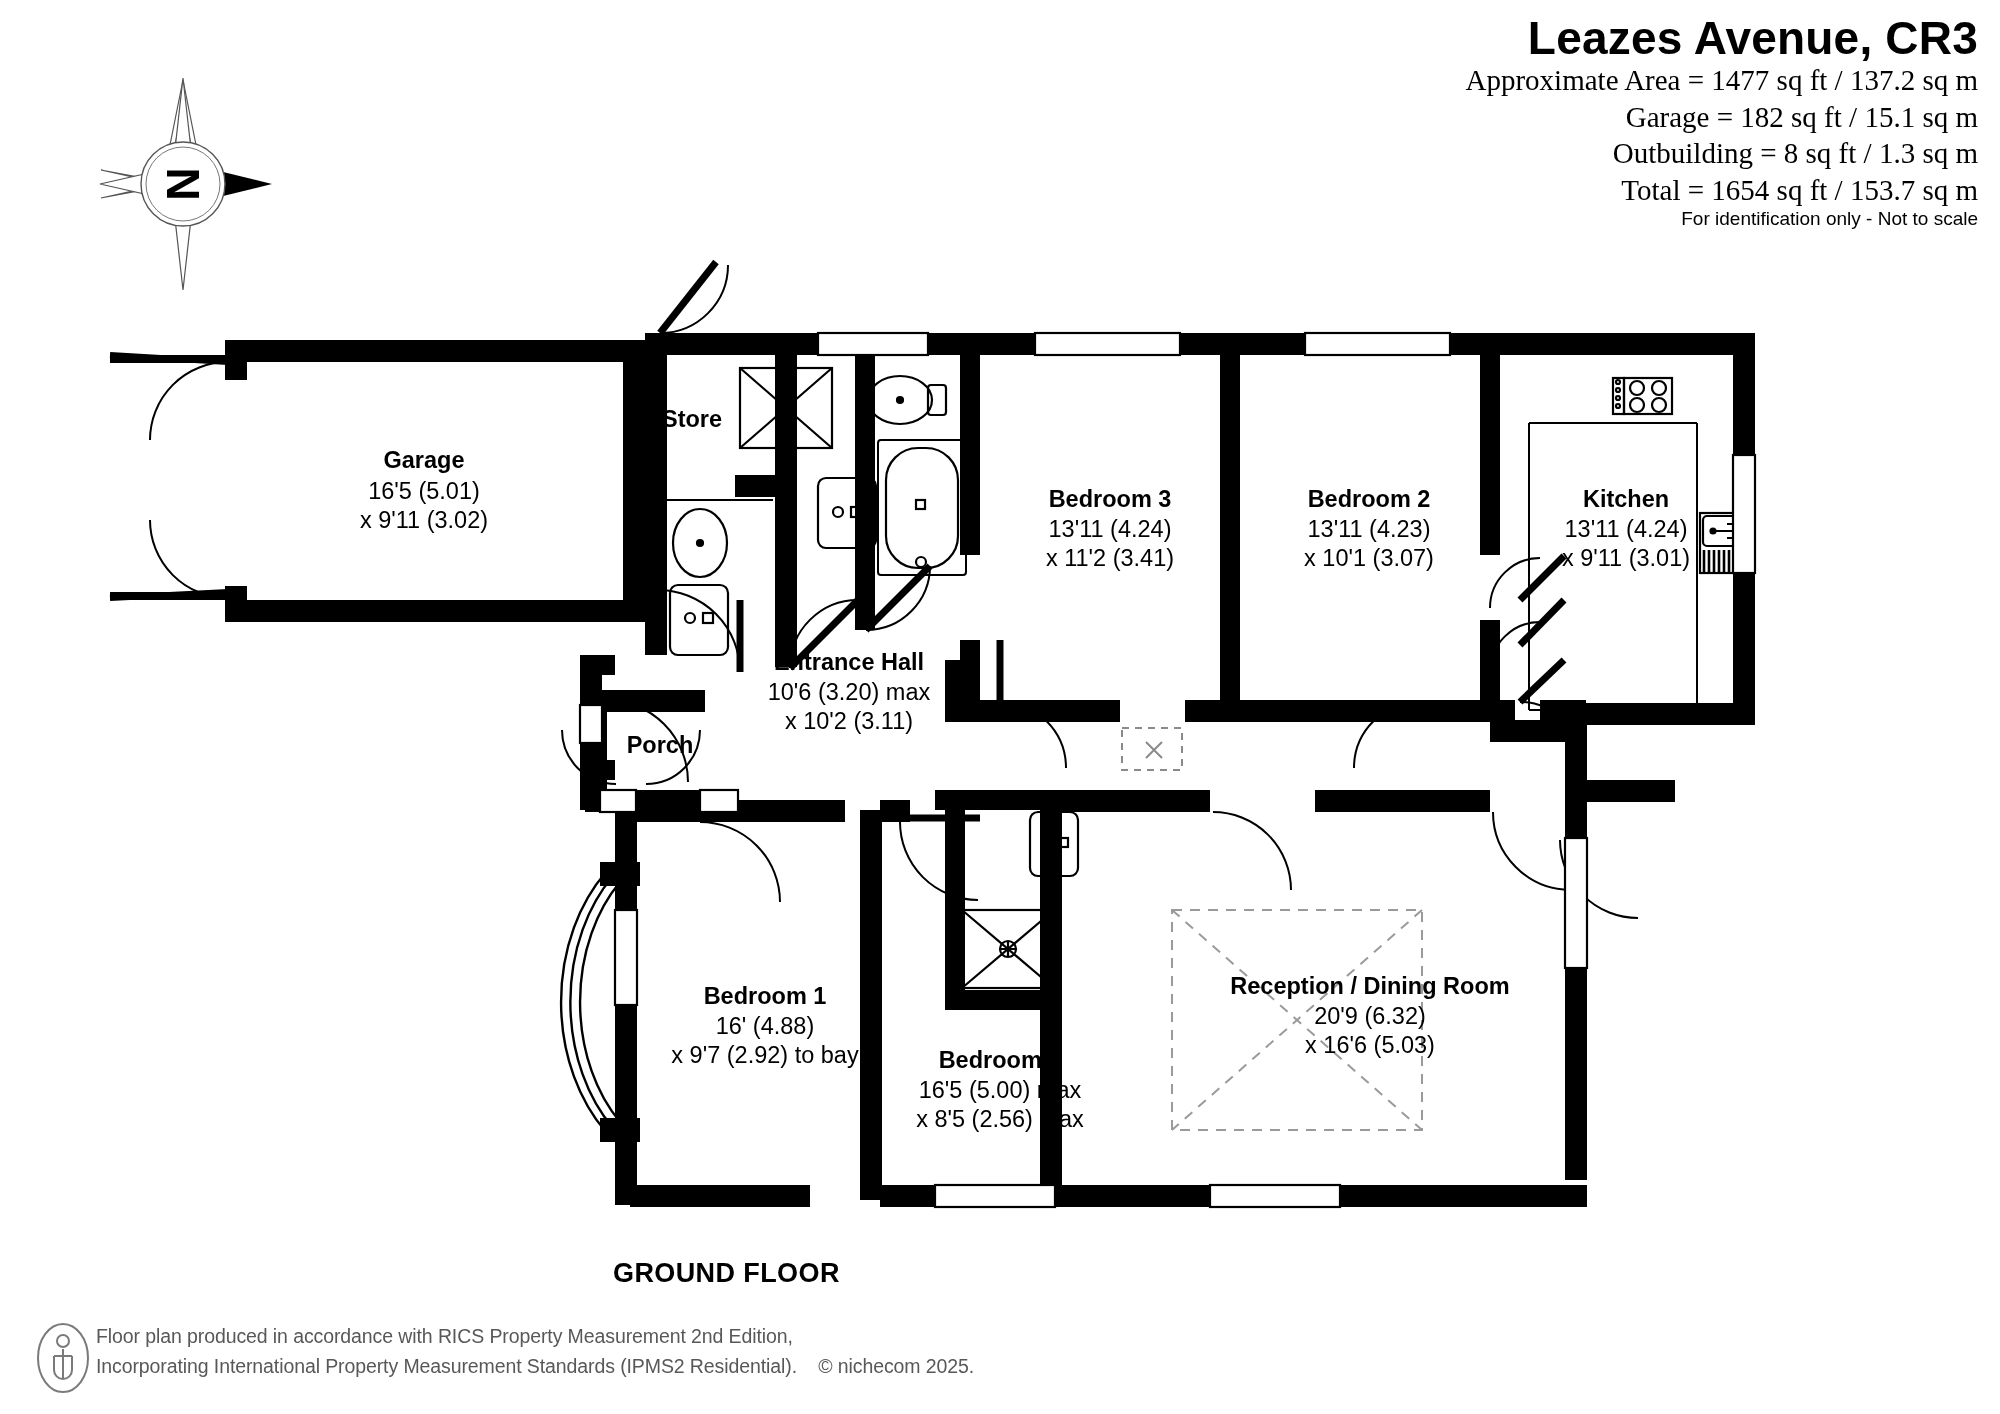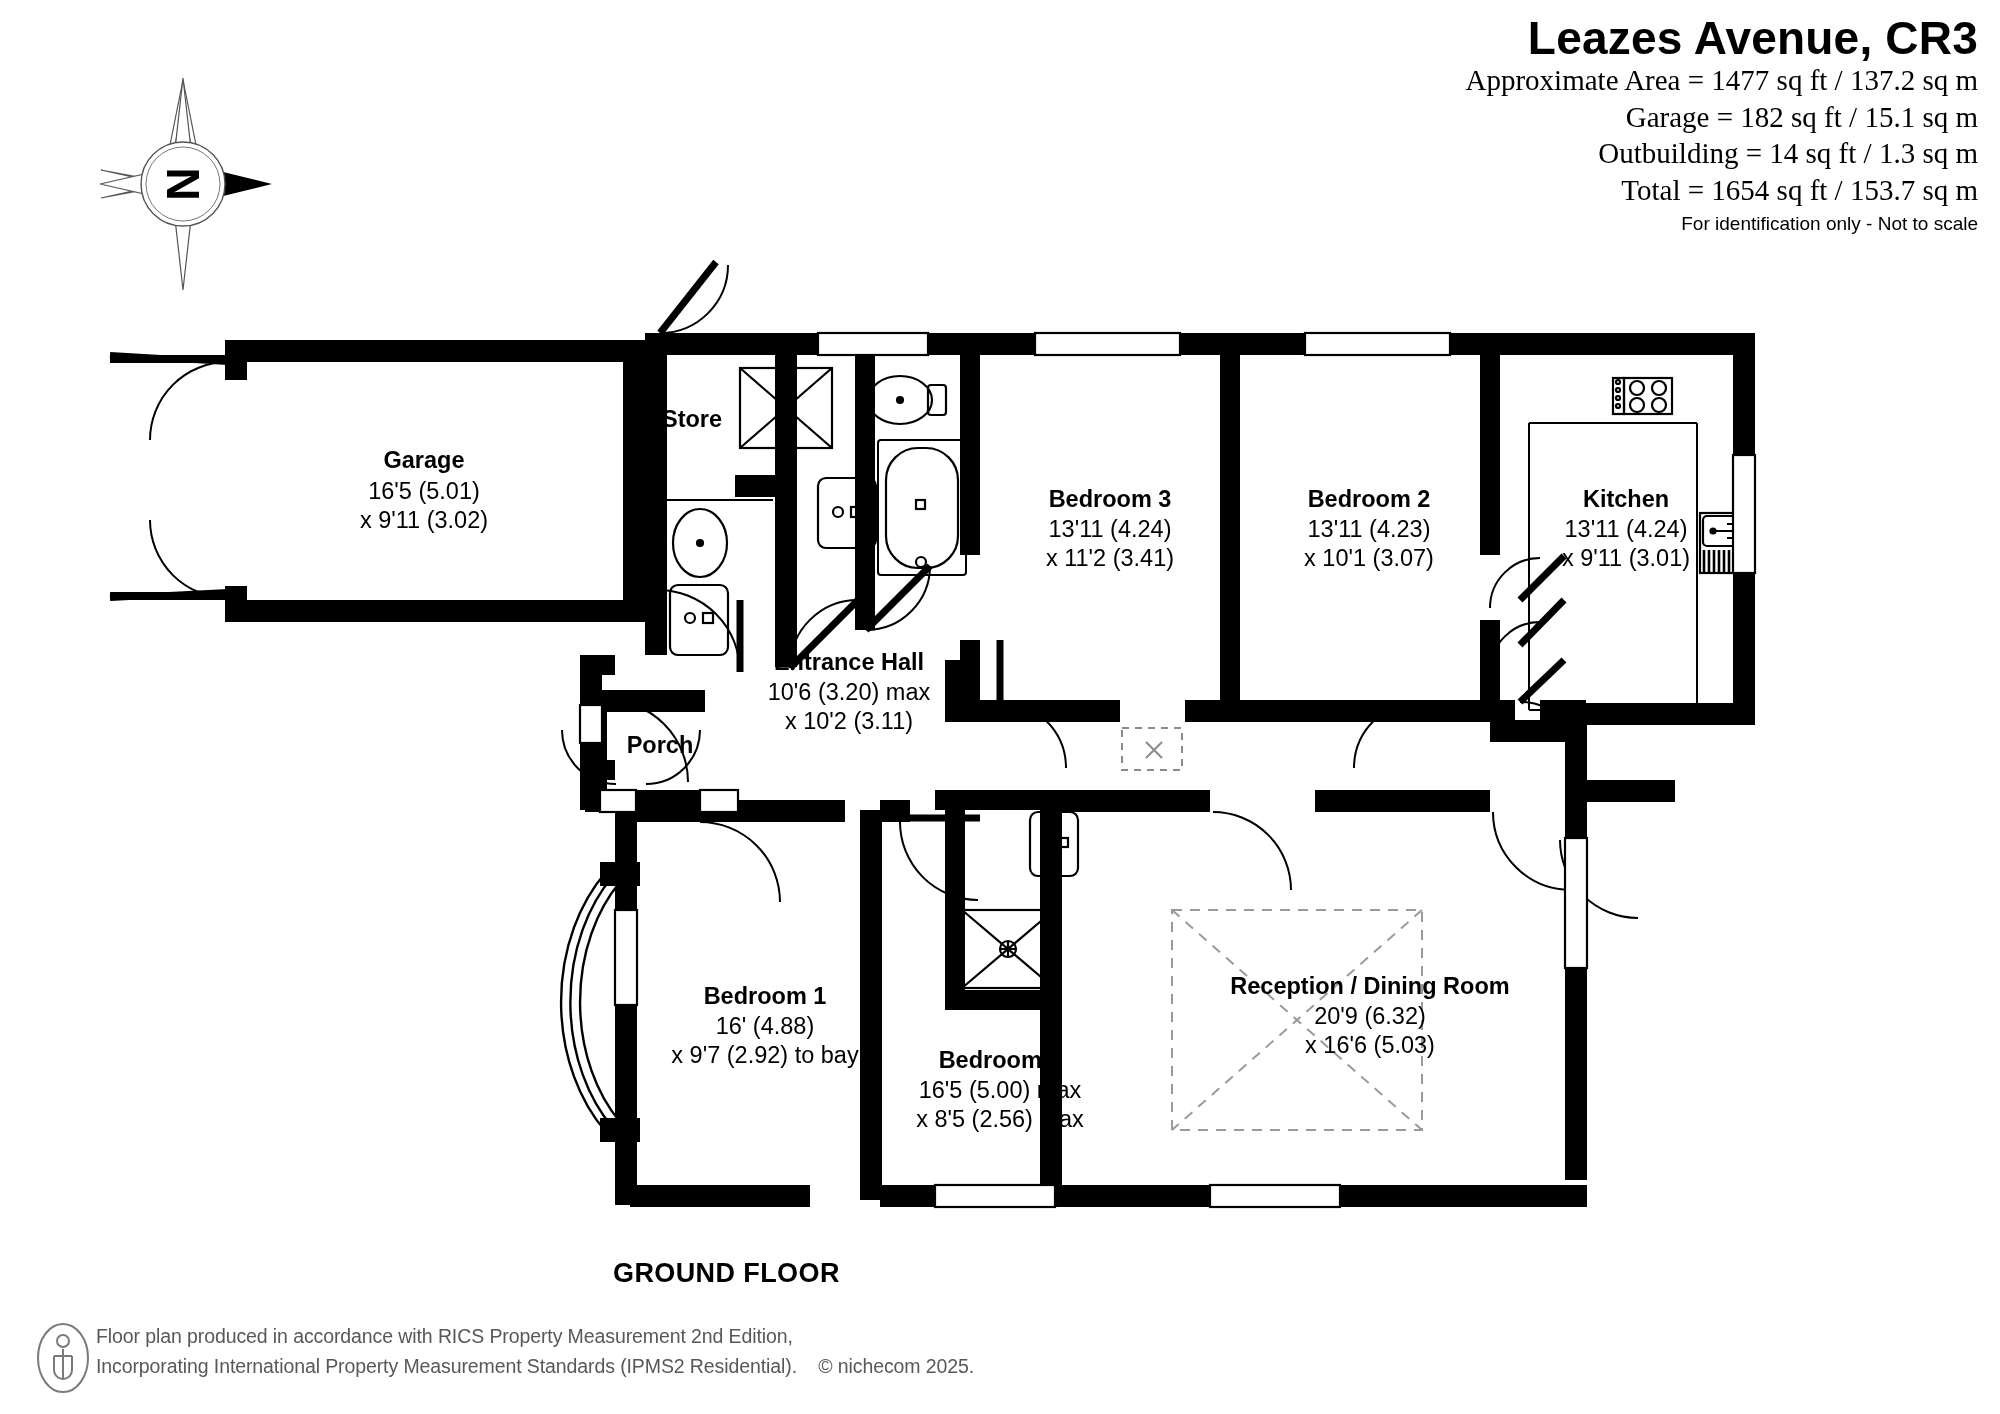--- a/index.html
+++ b/index.html
@@ -4,21 +4,21 @@
 <style>
   html,body{margin:0;padding:0;background:#ffffff;}
   body{width:2000px;height:1414px;position:relative;
        font-family:"Liberation Sans","DejaVu Sans",sans-serif;color:#000;}
   #root{position:absolute;inset:0;}
 
   
   .header{position:absolute;right:22px;top:14px;text-align:right;}
   .addr{font-size:46px;font-weight:bold;letter-spacing:0.2px;line-height:1.05;}
   .areaLine{font-size:29px;line-height:1.26;white-space:nowrap;font-family:Liberation Serif, serif;}
-  .discl{font-size:19px;margin-top:5px;line-height:1.2;}
+  .discl{font-size:19px;line-height:1.2;}
 
   
   .footer{position:absolute;left:36px;top:1322px;display:flex;gap:6px;align-items:flex-start;}
   .footIcon{width:54px;height:72px;flex:none;}
   .footText{font-size:19.5px;line-height:1.52;color:#ururu;color:#585858;
             font-family:"Liberation Sans","DejaVu Sans",sans-serif;letter-spacing:-0.1px;}
   .footText div{white-space:nowrap;}
   .nb{white-space:nowrap;}
 
   
@@ -34,21 +34,21 @@
 </style>
 </head>
 <body>
 
 <div id="root">
 
   <div class="header">
     <div class="addr">Leazes Avenue, CR3</div>
     <div class="areaLine">Approximate Area = 1477 sq ft / 137.2 sq m</div>
     <div class="areaLine">Garage = 182 sq ft / 15.1 sq m</div>
-    <div class="areaLine">Outbuilding = 14 sq ft / 1.3 sq m</div>
+    <div class="areaLine">Outbuilding = 8 sq ft / 1.3 sq m</div>
     <div class="areaLine">Total = 1654 sq ft / 153.7 sq m</div>
     <div class="discl">For identification only - Not to scale</div>
   </div>
 
   <svg id="plan" width="2000" height="1414" viewBox="0 0 2000 1414">
 
     <g>
 
       <path d="M183 80 L199 160 L183 240 L167 160 Z" fill="#ffffff" stroke="#555" stroke-width="1.2"></path>
       <path d="M183 258 L199 182 L183 108 L167 182 Z" fill="#ffffff" stroke="#555" stroke-width="1.2"></path>

